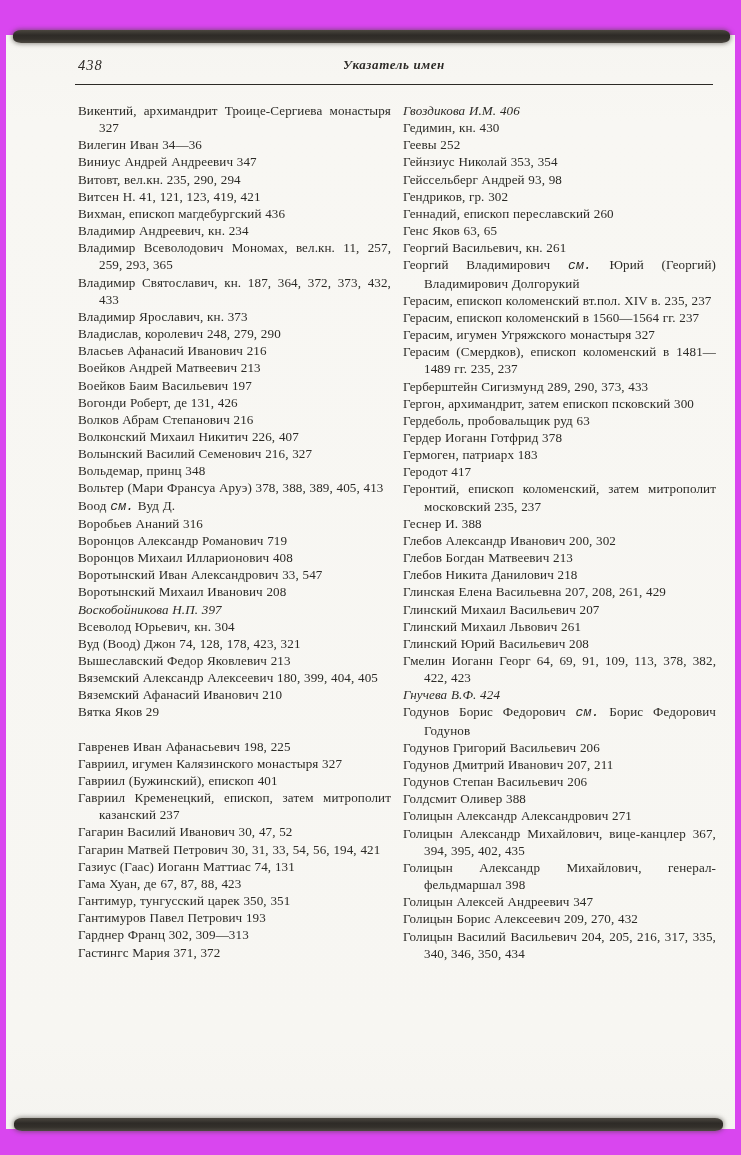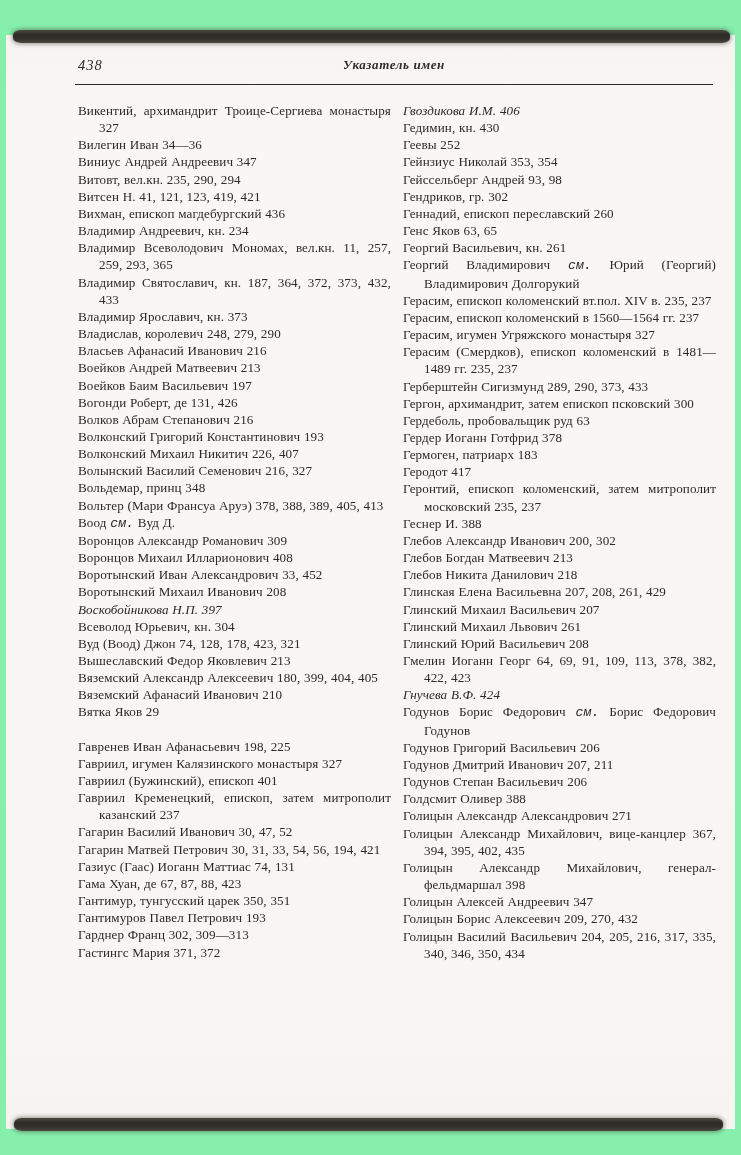--- a/index.html
+++ b/index.html
@@ -5,21 +5,21 @@
   html, body { margin: 0; padding: 0; }
   body {
     width: 741px; height: 1155px;
     background: #fdfdfc;
     font-family: "Liberation Serif", "DejaVu Serif", serif;
     overflow: hidden;
   }
   .scan {
     position: relative;
     width: 741px; height: 1155px;
-    background: #86efac;
+    background: #d946ef;
     overflow: hidden;
   }
   .paper {
     position: absolute;
     left: 6px; right: 6px; top: 35px; bottom: 26px;
     background: linear-gradient(180deg, #f6f5f1 0%, #f8f7f3 8%, #f7f6f2 92%, #f5f4f0 100%);
   }
   .edge {
     position: absolute;
     background: linear-gradient(180deg, #4a463f, #2e2b27 40%, #33302b 70%, #4d4942);
@@ -95,29 +95,29 @@
         <p class="entry">Владимир Андреевич, кн. 234</p>
         <p class="entry">Владимир Всеволодович Мономах, вел.кн. 11, 257, 259, 293, 365</p>
         <p class="entry">Владимир Святославич, кн. 187, 364, 372, 373, 432, 433</p>
         <p class="entry">Владимир Ярославич, кн. 373</p>
         <p class="entry">Владислав, королевич 248, 279, 290</p>
         <p class="entry">Власьев Афанасий Иванович 216</p>
         <p class="entry">Воейков Андрей Матвеевич 213</p>
         <p class="entry">Воейков Баим Васильевич 197</p>
         <p class="entry">Вогонди Роберт, де 131, 426</p>
         <p class="entry">Волков Абрам Степанович 216</p>
-        <p class="entry">Волконский Григорий Константинович 193</p>
         <p class="entry">Волконский Михаил Никитич 226, 407</p>
         <p class="entry">Волынский Василий Семенович 216, 327</p>
         <p class="entry">Вольдемар, принц 348</p>
         <p class="entry">Вольтер (Мари Франсуа Аруэ) 378, 388, 389, 405, 413</p>
         <p class="entry">Воод <i>см.</i> Вуд Д.</p>
-        <p class="entry">Воронцов Александр Романович 309</p>
+        <p class="entry">Воробьев Ананий 316</p>
+        <p class="entry">Воронцов Александр Романович 719</p>
         <p class="entry">Воронцов Михаил Илларионович 408</p>
-        <p class="entry">Воротынский Иван Александрович 33, 452</p>
+        <p class="entry">Воротынский Иван Александрович 33, 547</p>
         <p class="entry">Воротынский Михаил Иванович 208</p>
         <p class="entry italic">Воскобойникова Н.П. 397</p>
         <p class="entry">Всеволод Юрьевич, кн. 304</p>
         <p class="entry">Вуд (Воод) Джон 74, 128, 178, 423, 321</p>
         <p class="entry">Вышеславский Федор Яковлевич 213</p>
         <p class="entry">Вяземский Александр Алексеевич 180, 399, 404, 405</p>
         <p class="entry">Вяземский Афанасий Иванович 210</p>
         <p class="entry">Вятка Яков 29</p>
         <p class="entry gap">Гавренев Иван Афанасьевич 198, 225</p>
         <p class="entry">Гавриил, игумен Калязинского монастыря 327</p>

